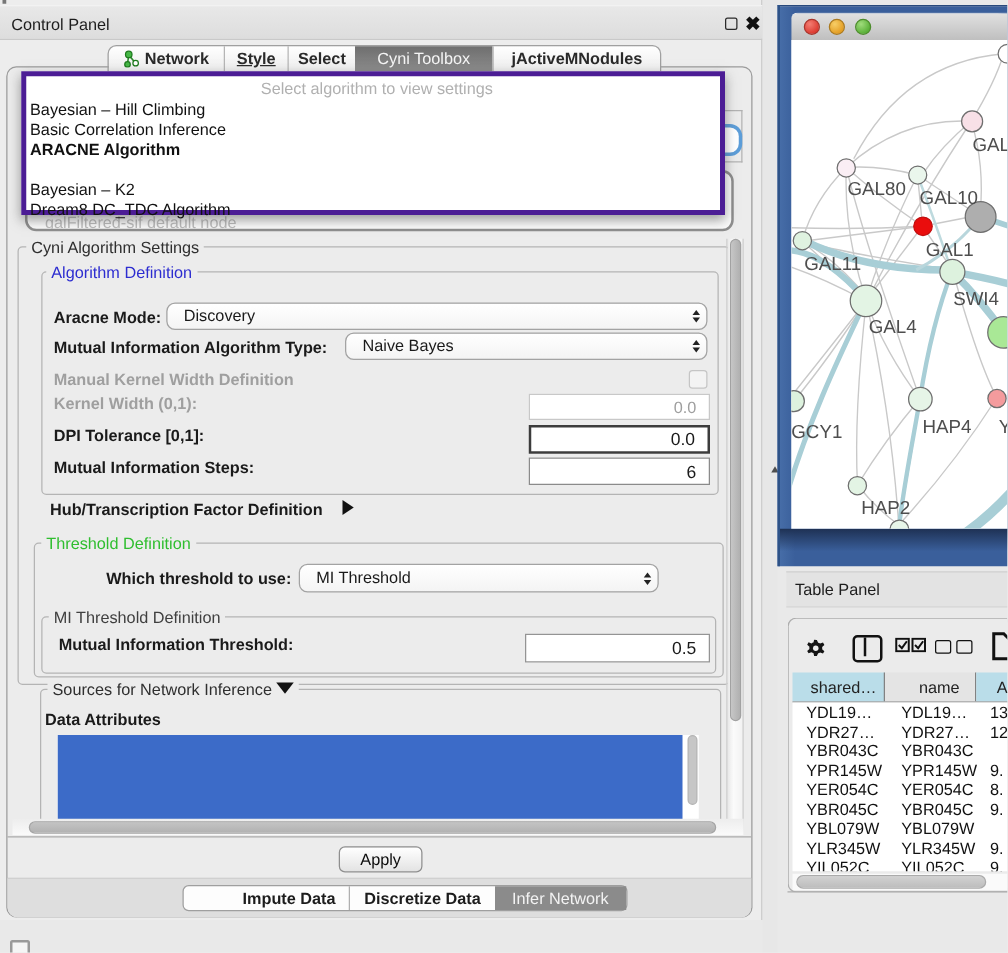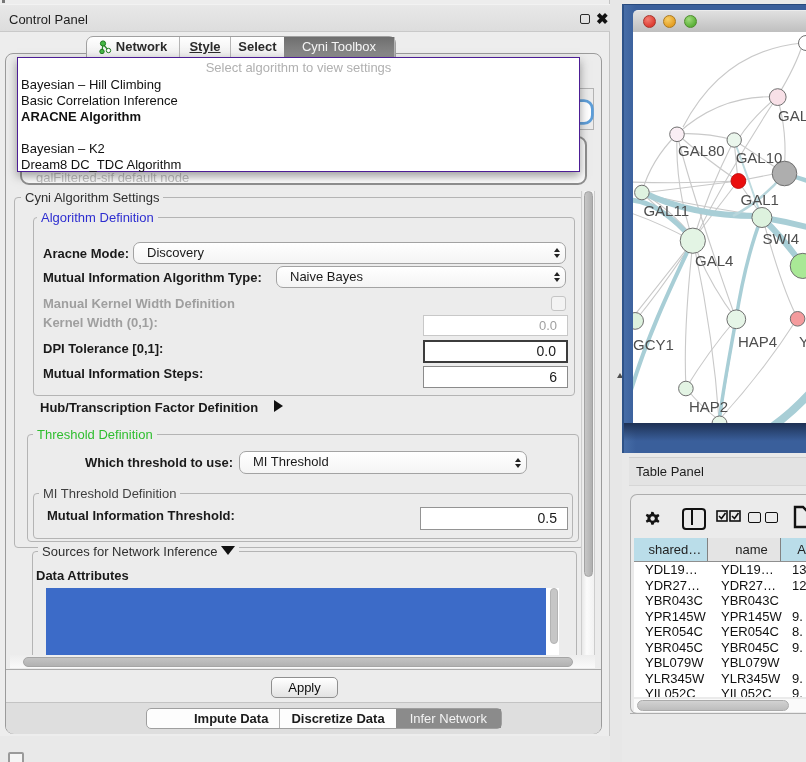--- a/index.html
+++ b/index.html
@@ -39,20 +39,21 @@
       <circle cx="4" cy="3.5" r="2.6" fill="#46b846" stroke="#1f7a1f" stroke-width="1"></circle>
       <circle cx="9.5" cy="10.5" r="2.2" fill="#fff" stroke="#1f7a1f" stroke-width="1"></circle>
       <circle cx="3" cy="11.5" r="2.2" fill="#46b846" stroke="#1f7a1f" stroke-width="1"></circle>
     </svg>Network</div>
   <div style="width:1px;background:#b5b5b5;"></div>
   <div style="width:50px;line-height:20px;color:#2a2a2a;font-weight:bold;text-align:center;text-decoration:underline;">Style</div>
   <div style="width:1px;background:#b5b5b5;"></div>
   <div style="width:53px;line-height:20px;color:#2a2a2a;font-weight:bold;text-align:center;">Select</div>
   <div style="width:110px;line-height:20px;color:#f5f5f5;background:linear-gradient(#6e6e6e,#8d8d8d);text-align:center;">Cyni Toolbox</div>
   <div style="width:1px;background:#b5b5b5;"></div>
+  <div style="width:133px;line-height:20px;color:#2a2a2a;font-weight:bold;text-align:center;">jActiveMNodules</div>
 </div>
 
 <div class="abs" style="left:20px;top:136px;width:567px;height:49px;border:2px solid #8e8e8e;border-radius:9px;background:#fcfcfc;box-sizing:border-box;overflow:hidden;">
     <div style="position:absolute;left:14px;top:32px;color:#bdbdbd;">galFiltered-sif default node</div>
   </div>
 
 <div class="abs" style="left:560px;top:88px;width:34px;height:42px;border:1px solid #b3b3b3;border-left:none;background:#ececec;box-sizing:border-box;"></div>
 <div class="abs" style="left:573px;top:102px;width:18px;height:20px;border-radius:7px;box-shadow:0 0 0 2.8px #5d9ed9;background:#fff;"></div>
 
 <div class="grp" style="left:14px;top:197px;width:568px;height:349px;"></div>
@@ -105,21 +106,21 @@
 
 <div class="grp" style="left:32px;top:551px;width:543px;height:107px;"></div>
 <div class="grplab" style="left:38px;top:545px;color:#2f2f2f;">Sources for Network Inference <span style="display:inline-block;width:0;height:0;border-left:7px solid transparent;border-right:7px solid transparent;border-top:9px solid #111;vertical-align:1px;"></span></div>
 
 <div class="abs bold" style="left:36px;top:568px;">Data Attributes</div>
 <div class="abs" style="left:46px;top:588px;width:513px;height:68px;background:#fff;overflow:hidden;">
   <div style="position:absolute;left:0;top:0;width:500px;height:68px;background:#3c6bc8;"></div>
 </div>
 <div class="abs" style="left:550px;top:588px;width:8px;height:56px;border:1px solid #b3b3b3;border-radius:5px;background:#c6c6c6;box-sizing:border-box;"></div>
 
-<div class="abs" id="popup" style="left:17px;top:57px;width:563px;height:115px;background:#ffffff;border:1px solid #4c1d95;box-shadow:0 4px 9px rgba(60,60,60,0.5);box-sizing:border-box;">
+<div class="abs" id="popup" style="left:17px;top:57px;width:563px;height:115px;background:#ffffff;border:4px solid #4c1d95;box-shadow:0 4px 9px rgba(60,60,60,0.5);box-sizing:border-box;">
   <div class="abs" style="left:0;top:2px;width:561px;text-align:center;color:#b0b0b0;">Select algorithm to view settings</div>
   <div class="abs" style="left:3px;top:19px;color:#111;">Bayesian – Hill Climbing</div>
   <div class="abs" style="left:3px;top:35px;color:#111;">Basic Correlation Inference</div>
   <div class="abs" style="left:3px;top:51px;color:#111;font-weight:bold;">ARACNE Algorithm</div>
   <div class="abs" style="left:3px;top:83px;color:#111;">Bayesian – K2</div>
   <div class="abs" style="left:3px;top:99px;color:#111;">Dream8 DC_TDC Algorithm</div>
 </div>
 
 <div class="abs" style="left:581px;top:191px;width:14px;height:477px;background:linear-gradient(90deg,#e8e8e8,#fbfbfb 40%,#f2f2f2);border-left:1px solid #cdcdcd;border-right:1px solid #cdcdcd;box-sizing:border-box;"></div>
 <div class="abs" style="left:583.5px;top:191px;width:9px;height:386px;border-radius:5px;background:linear-gradient(90deg,#c6c6c6,#b0b0b0);border:1px solid #a2a2a2;box-sizing:border-box;"></div>

